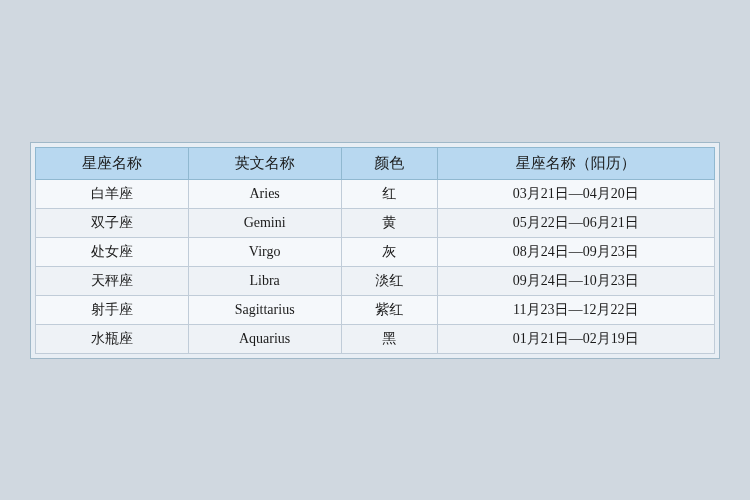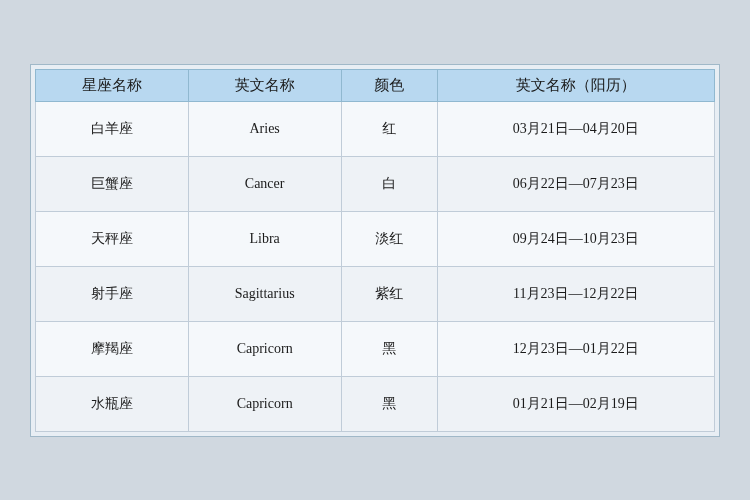--- a/index.html
+++ b/index.html
@@ -34,76 +34,76 @@
       border: 1px solid #90b8d0;
       padding: 6px 10px;
       text-align: center;
       font-size: 15px;
       font-weight: normal;
       color: #1a1a1a;
     }
 
     td {
       border: 1px solid #c0ccd8;
-      padding: 18px 10px;
+      padding: 5px 10px;
       text-align: center;
       font-size: 14px;
       color: #1a1a1a;
       background-color: #f5f8fb;
     }
 
     tr:nth-child(even) td {
       background-color: #eef2f6;
     }
   </style>
 </head>
 <body>
 
 <div class="table-container">
   <table>
     <thead>
       <tr>
         <th>星座名称</th>
         <th>英文名称</th>
         <th>颜色</th>
-        <th>英文名称（阳历）</th>
+        <th>星座名称（阳历）</th>
       </tr>
     </thead>
     <tbody id="table-body">
     <tr>
           <td>白羊座</td>
           <td>Aries</td>
           <td>红</td>
           <td>03月21日—04月20日</td>
         </tr>
         <tr>
-          <td>巨蟹座</td>
-          <td>Cancer</td>
-          <td>白</td>
-          <td>06月22日—07月23日</td>
+          <td>双子座</td>
+          <td>Gemini</td>
+          <td>黄</td>
+          <td>05月22日—06月21日</td>
+        </tr>
+        <tr>
+          <td>处女座</td>
+          <td>Virgo</td>
+          <td>灰</td>
+          <td>08月24日—09月23日</td>
         </tr>
         <tr>
           <td>天秤座</td>
           <td>Libra</td>
           <td>淡红</td>
           <td>09月24日—10月23日</td>
         </tr>
         <tr>
           <td>射手座</td>
           <td>Sagittarius</td>
           <td>紫红</td>
           <td>11月23日—12月22日</td>
         </tr>
         <tr>
-          <td>摩羯座</td>
-          <td>Capricorn</td>
-          <td>黑</td>
-          <td>12月23日—01月22日</td>
-        </tr>
-        <tr>
           <td>水瓶座</td>
-          <td>Capricorn</td>
+          <td>Aquarius</td>
           <td>黑</td>
           <td>01月21日—02月19日</td>
         </tr>
       </tbody>
   </table>
 </div>
 
 </body></html>

